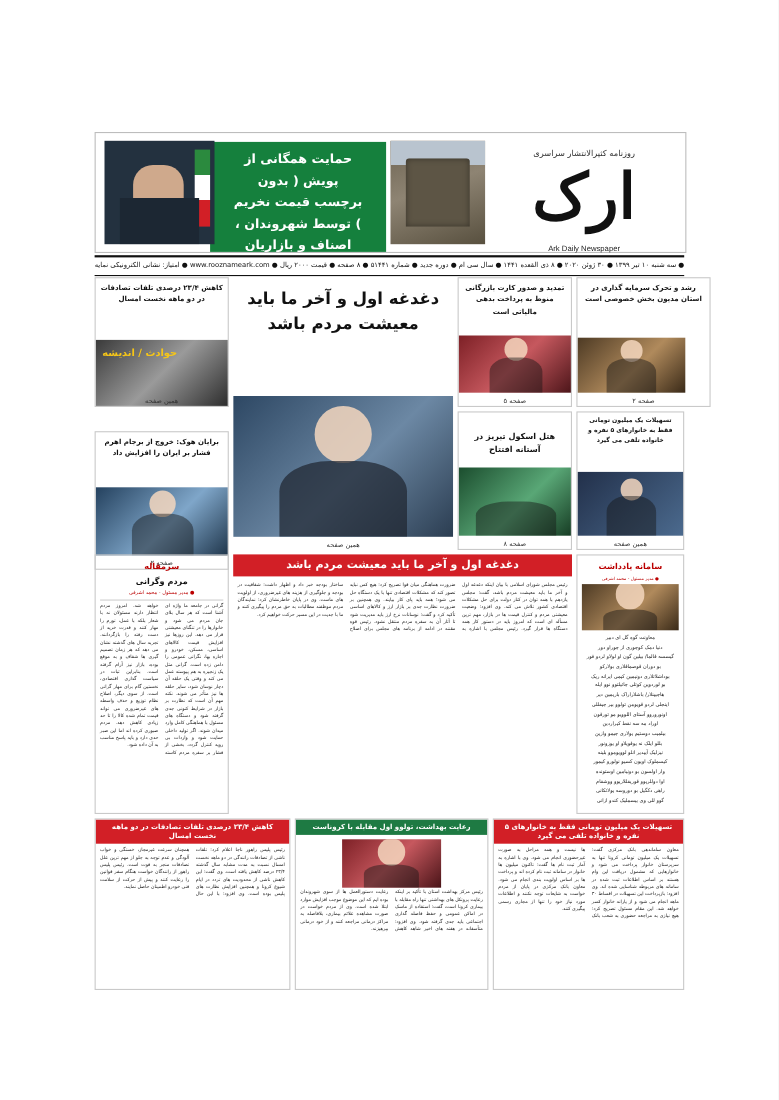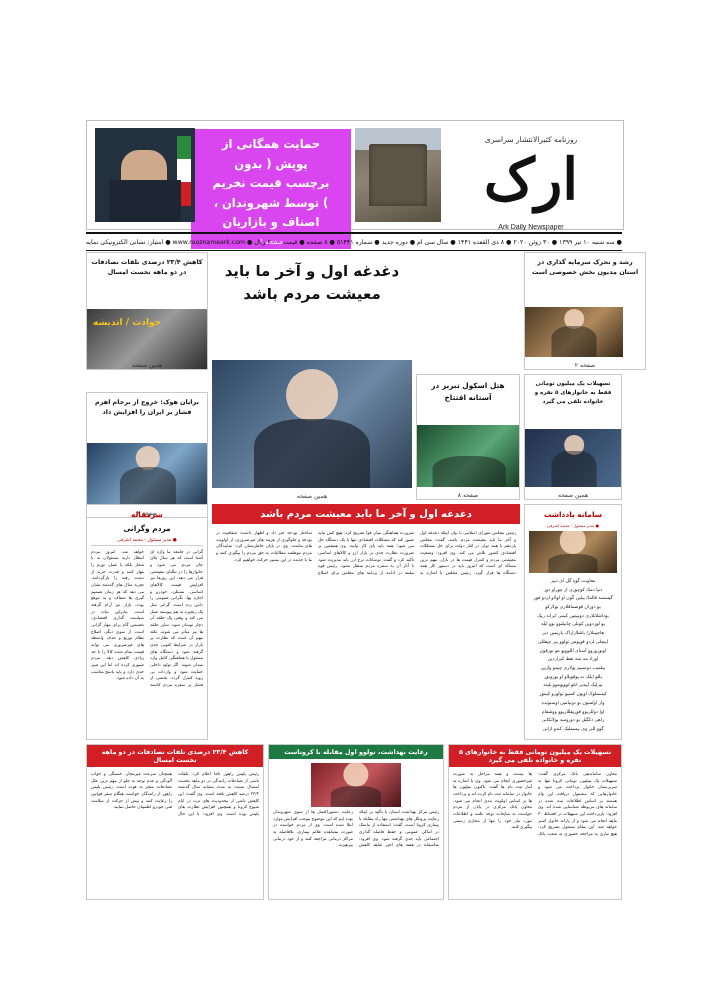--- a/index.html
+++ b/index.html
@@ -36,22 +36,22 @@
     background:linear-gradient(160deg,#6d6352 0%,#8e8473 45%,#58503f 100%);
     overflow:hidden;
   }
   .mast-photo .bldg{
     position:absolute;left:14px;top:16px;width:58px;height:62px;
     background:#5d5545;border-radius:3px 3px 0 0;
     box-shadow:inset 0 0 6px rgba(0,0,0,.4);
   }
   .mast-photo .sky{position:absolute;left:0;top:0;right:0;height:22px;background:#b9c4cf;}
   .mast-head{
-    position:absolute;right:272px;top:8px;width:160px;height:120px;
-    background:#d946ef;color:#fff;padding:6px 20px;box-sizing:border-box;
+    position:absolute;right:272px;top:8px;width:160px;height:100px;
+    background:#15803d;color:#fff;padding:6px 20px;box-sizing:border-box;
     font-size:11.5px;line-height:1.7;font-weight:bold;text-align:center;
   }
   .mast-head .sub{font-size:7px;font-weight:normal;margin-top:4px;}
   .mast-side{
     position:absolute;left:8px;top:7px;width:100px;height:94px;
     background:#23313f;overflow:hidden;
   }
   .mast-side .man{
     position:absolute;left:26px;top:22px;width:46px;height:48px;
     background:#cfa98c;border-radius:18px 18px 6px 6px;
@@ -164,32 +164,40 @@
 
     <div class="box" style="left:204px;top:244px;width:200px;height:248px;">
       <div class="title-lg" style="padding:8px 6px 0;">دغدغه اول و آخر ما باید معیشت مردم باشد</div>
       <div class="ph p1" style="position:absolute;left:0;bottom:12px;width:200px;height:128px;">
         <div class="fig2" style="width:26%;padding-top:26%;bottom:52%;"></div>
         <div class="fig" style="width:58%;height:54%;background:rgba(30,35,45,.7);"></div>
       </div>
       <div class="capt" style="position:absolute;bottom:1px;width:100%;">همین صفحه</div>
     </div>
 
+    <div class="box framed" style="left:408px;top:244px;width:104px;height:118px;">
+      <div class="title-xs" style="padding:4px 4px 2px;">تمدید و صدور کارت بازرگانی منوط به پرداخت بدهی مالیاتی است</div>
+      <div class="ph p2" style="position:absolute;left:0;bottom:12px;width:104px;height:52px;">
+        <div class="fig2"></div>
+        <div class="fig"></div>
+      </div>
+      <div class="capt" style="position:absolute;bottom:1px;width:100%;">صفحه ۵</div>
+    </div>
 
     <div class="box framed" style="left:516px;top:244px;width:122px;height:118px;">
       <div class="title-xs" style="padding:4px 4px 2px;">رشد و تحرک سرمایه گذاری در استان مدیون بخش خصوصی است</div>
       <div class="ph p5" style="position:absolute;left:0;bottom:12px;width:98px;height:50px;">
         <div class="fig2"></div>
         <div class="fig"></div>
       </div>
       <div class="capt" style="position:absolute;bottom:1px;width:100%;">صفحه ۲</div>
     </div>
 
     <div class="box framed" style="left:408px;top:366px;width:104px;height:126px;">
-      <div class="title-sm" style="padding:5px 4px 2px;">هتل اسکول تبریز در آستانه افتتاح</div>
+      <div class="title-sm" style="padding:5px 4px 2px;margin-top:11px;">هتل اسکول تبریز در آستانه افتتاح</div>
       <div class="ph p6" style="position:absolute;left:0;bottom:12px;width:104px;height:62px;">
         <div class="fig" style="width:70%;height:50%;"></div>
       </div>
       <div class="capt" style="position:absolute;bottom:1px;width:100%;">صفحه ۸</div>
     </div>
 
     <div class="box framed" style="left:516px;top:366px;width:98px;height:126px;">
       <div class="title-xs" style="padding:4px 4px 2px;font-size:5.6px;">تسهیلات یک میلیون تومانی فقط به خانوارهای ۵ نفره و خانواده تلفی می گیرد</div>
       <div class="ph p1" style="position:absolute;left:0;bottom:12px;width:98px;height:58px;background:linear-gradient(135deg,#22304a,#4c6b8f);">
         <div class="fig2"></div>

